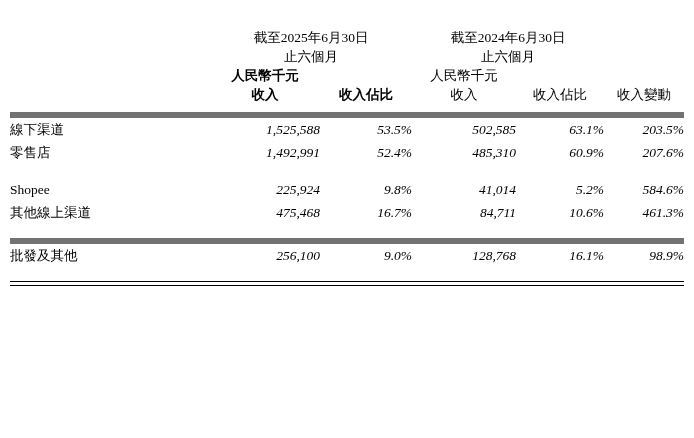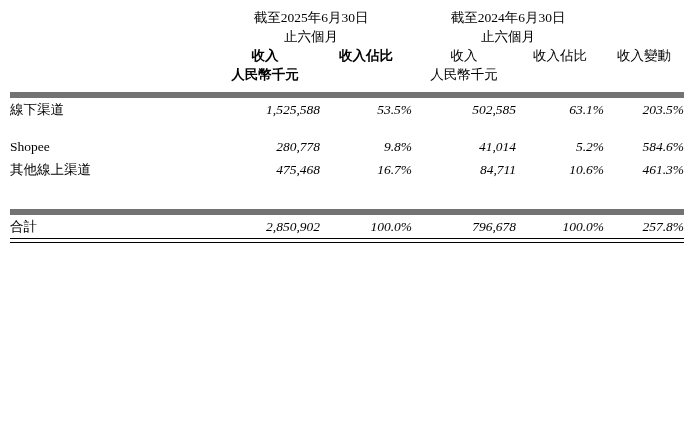--- a/index.html
+++ b/index.html
@@ -19,20 +19,21 @@
     width: 694px;
     height: 438px;
     box-sizing: border-box;
     padding: 8px 10px 0 10px;
   }
   table.fin {
     width: 674px;
     border-collapse: collapse;
     table-layout: fixed;
     font-size: 13.5px;
+    margin-top: 20px;
   }
   table.fin td, table.fin th {
     padding: 0;
     vertical-align: bottom;
     font-weight: normal;
   }
   col.c-label { width: 200px; }
   col.c-num   { width: 110px; }
   col.c-pct   { width: 92px; }
   col.c-num2  { width: 104px; }
@@ -108,84 +109,92 @@
         <td></td>
       </tr>
       <tr class="hdr-row">
         <td class="left"></td>
         <td colspan="2">止六個月</td>
         <td colspan="2">止六個月</td>
         <td></td>
       </tr>
       <tr class="hdr-sub">
         <td class="left"></td>
+        <td class="bold">人民幣千元</td>
+        <td></td>
+        <td>人民幣千元</td>
+        <td></td>
+        <td></td>
+      </tr>
+      <tr class="hdr-sub">
+        <td class="left"></td>
         <td class="bold">收入</td>
         <td class="bold">收入佔比</td>
         <td>收入</td>
         <td>收入佔比</td>
         <td>收入變動</td>
-      </tr>
-      <tr class="hdr-sub">
-        <td class="left"></td>
-        <td class="bold">人民幣千元</td>
-        <td></td>
-        <td>人民幣千元</td>
-        <td></td>
-        <td></td>
       </tr>
 
       <tr class="spacer-sm">
           <td colspan="6"></td>
         </tr>
 
       <tr class="grp-head">
         <td class="r-label bold">線下渠道</td>
         <td class="r-num bold">1,525,588</td>
         <td class="r-num bold">53.5%</td>
         <td class="r-num">502,585</td>
         <td class="r-num">63.1%</td>
         <td class="r-num">203.5%</td>
       </tr>
+      <tr>
+        <td class="r-label">零售店</td>
+        <td class="r-num bold">1,492,991</td>
+        <td class="r-num bold">52.4%</td>
+        <td class="r-num">485,310</td>
+        <td class="r-num">60.9%</td>
+        <td class="r-num">207.6%</td>
+      </tr>
 
       <tr class="spacer">
           <td colspan="6"></td>
         </tr>
 
       <tr>
         <td class="r-label">Shopee</td>
-        <td class="r-num bold">280,778</td>
+        <td class="r-num bold">225,924</td>
         <td class="r-num bold">9.8%</td>
         <td class="r-num">41,014</td>
         <td class="r-num">5.2%</td>
         <td class="r-num">584.6%</td>
       </tr>
       <tr>
         <td class="r-label">其他線上渠道</td>
         <td class="r-num bold">475,468</td>
         <td class="r-num bold">16.7%</td>
         <td class="r-num">84,711</td>
         <td class="r-num">10.6%</td>
         <td class="r-num">461.3%</td>
       </tr>
 
       <tr class="spacer">
           <td colspan="6"></td>
         </tr>
 
+      <tr class="grp-head">
+        <td class="r-label bold">批發及其他</td>
+        <td class="r-num bold">256,100</td>
+        <td class="r-num bold">9.0%</td>
+        <td class="r-num">128,768</td>
+        <td class="r-num">16.1%</td>
+        <td class="r-num">98.9%</td>
+      </tr>
 
       <tr class="spacer">
           <td colspan="6"></td>
         </tr>
 
-      <tr class="grp-head total-row">
-        <td class="r-label bold">合計</td>
-        <td class="r-num bold">2,850,902</td>
-        <td class="r-num bold">100.0%</td>
-        <td class="r-num">796,678</td>
-        <td class="r-num">100.0%</td>
-        <td class="r-num">257.8%</td>
-      </tr>
       <tr class="dbl-bottom">
           <td colspan="6"></td>
         </tr>
     </tbody>
   </table>
 </div>
 
 </body></html>

